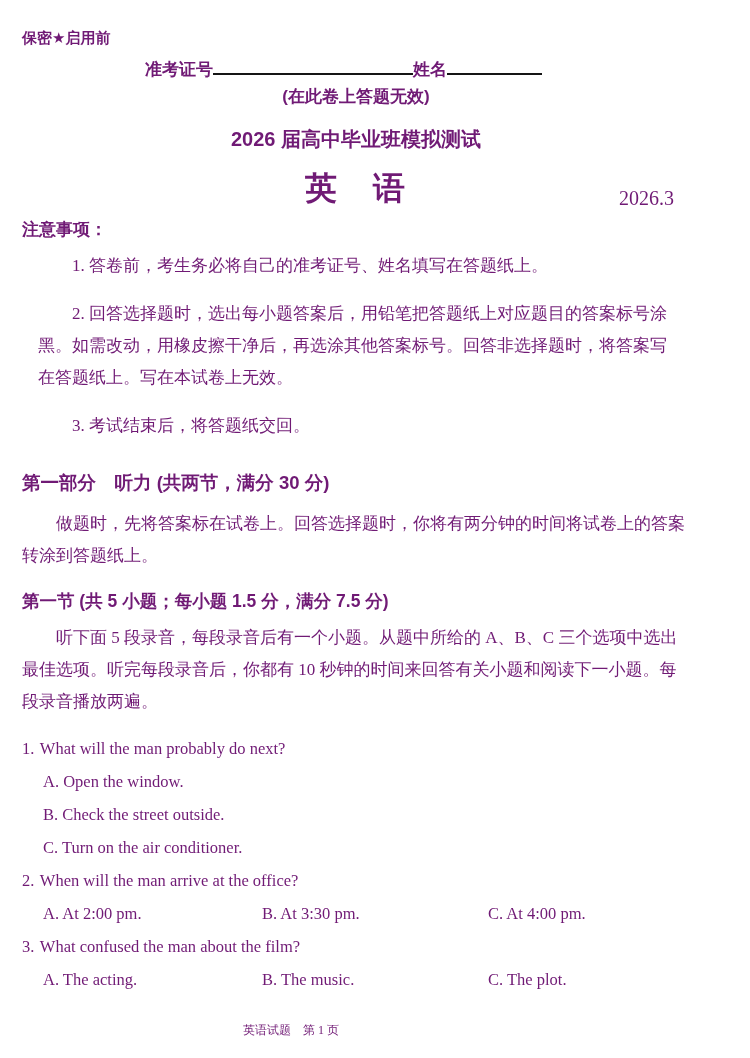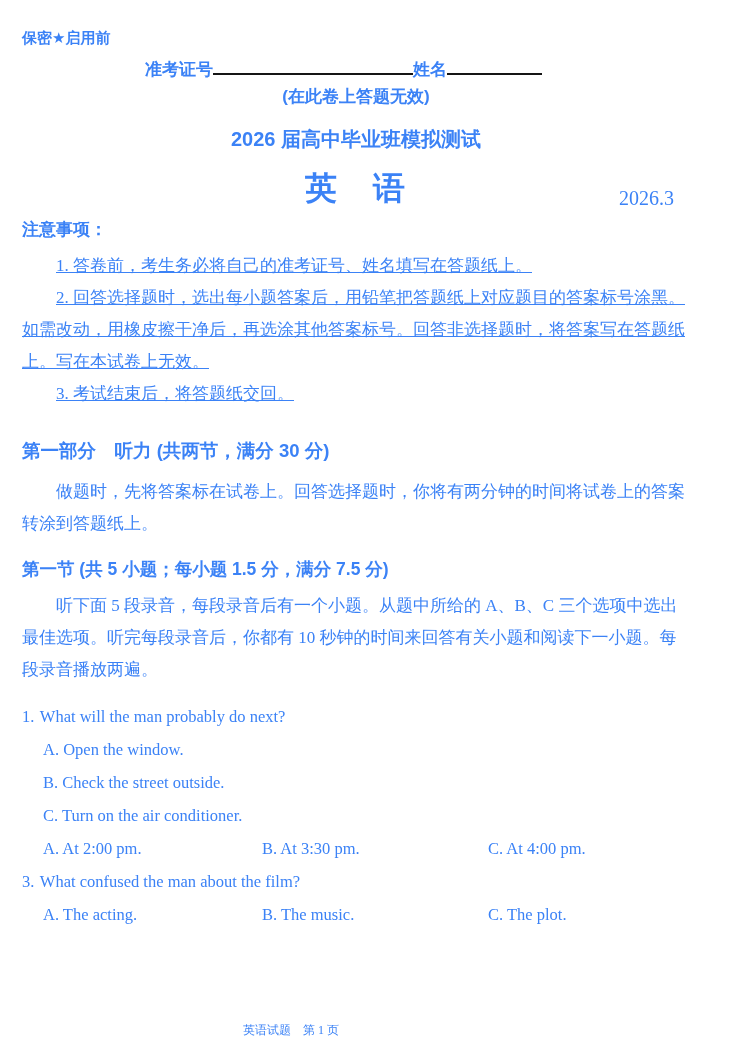--- a/index.html
+++ b/index.html
@@ -2,21 +2,21 @@
 <html><head>
 <meta charset="utf-8">
 <style>
   html, body { margin: 0; padding: 0; background: #ffffff; }
   .page {
     position: relative;
     width: 750px;
     height: 1058px;
     margin: 0 auto;
     background: #ffffff;
-    color: #3b82f6;
+    color: #701a75;
     box-sizing: border-box;
     padding: 28px 60px 0 22px;
     overflow: hidden;
     font-family: "Liberation Serif", "DejaVu Serif", serif;
   }
   .hei { font-family: "Liberation Sans", "DejaVu Sans", sans-serif; font-weight: bold; }
 
   .security { font-size: 15px; line-height: 20px; }
 
   .ticket-row { margin-top: 8px; margin-left: 123px; font-size: 17px; line-height: 24px; white-space: nowrap; }
@@ -30,21 +30,21 @@
   .exam-title { margin-top: 18px; text-align: center; font-size: 20px; line-height: 26px; }
 
   .subject-row { position: relative; margin-top: 14px; height: 44px; }
   .subject { text-align: center; font-size: 32px; line-height: 44px; letter-spacing: 2px; }
   .date { position: absolute; right: 16px; bottom: 2px; font-size: 20px; line-height: 20px; }
 
   .paper-info { margin: 34px 0 0 0; text-indent: 2em; font-size: 17px; line-height: 26px; }
 
   .notes-heading { margin-top: 8px; font-size: 17px; line-height: 24px; }
 
-  p.note { margin: 0; text-indent: 2em; font-size: 17px; line-height: 32px; text-decoration: underline; }
+  p.note { margin: 16px; text-indent: 2em; font-size: 17px; line-height: 32px; }
   p.note.first { margin-top: 8px; }
 
   .part-heading { margin-top: 28px; font-size: 18.5px; line-height: 26px; }
   p.intro { margin: 12px 0 0 0; text-indent: 2em; font-size: 17px; line-height: 32px; }
   .sec-heading { margin-top: 16px; font-size: 17.5px; line-height: 26px; }
   p.intro.sec { margin-top: 8px; }
 
   .questions { margin-top: 14px; font-size: 16.5px; }
   .qline { line-height: 33px; }
   .qnum { display: inline-block; min-width: 14px; }
@@ -91,20 +91,21 @@
   <div class="questions">
 
     <div class="question">
       <div class="qline"><span class="qnum">1.</span> <span>What will the man probably do next?</span></div>
       <div class="opt-block">A. Open the window.</div>
       <div class="opt-block">B. Check the street outside.</div>
       <div class="opt-block">C. Turn on the air conditioner.</div>
     </div>
 
     <div class="question">
+      <div class="qline"><span class="qnum">2.</span> <span>When will the man arrive at the office?</span></div>
       <div class="opt-row">
         <span class="opt-col-a">A. At 2:00 pm.</span><span class="opt-col-b">B. At 3:30 pm.</span><span class="opt-col-c">C. At 4:00 pm.</span>
       </div>
     </div>
 
     <div class="question">
       <div class="qline"><span class="qnum">3.</span> <span>What confused the man about the film?</span></div>
       <div class="opt-row">
         <span class="opt-col-a">A. The acting.</span><span class="opt-col-b">B. The music.</span><span class="opt-col-c">C. The plot.</span>
       </div>

